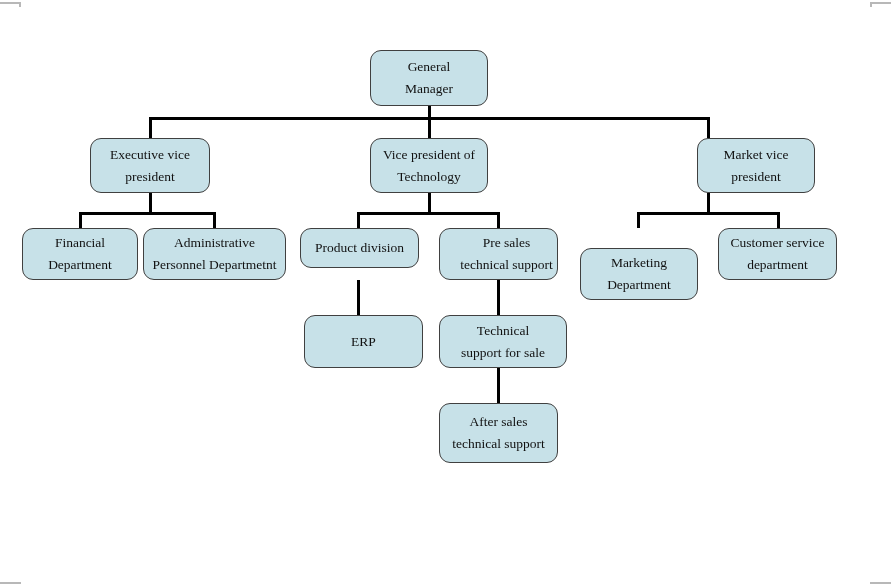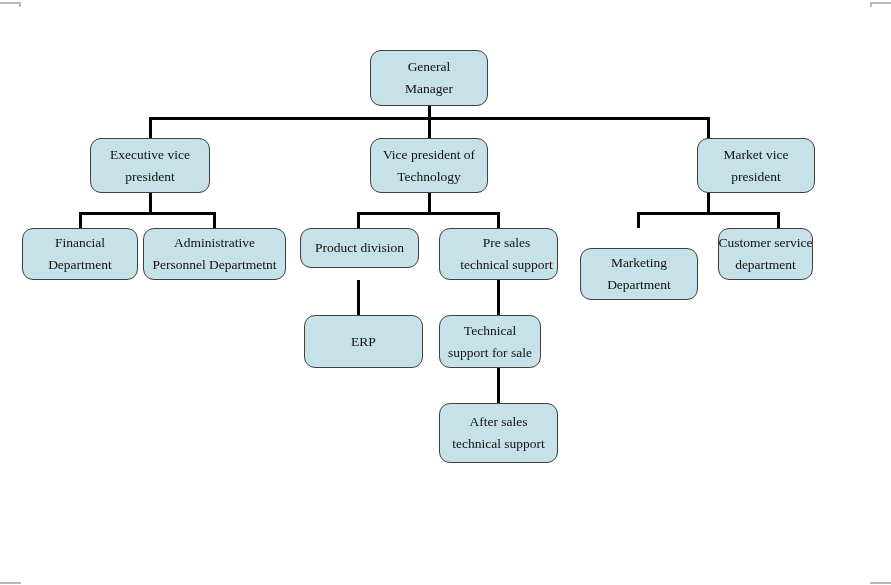--- a/index.html
+++ b/index.html
@@ -112,30 +112,30 @@
   <div class="node" style="left:439px; top:228px; width:119px; height:52px;padding-left:16px;">
     <div class="line">Pre sales</div>
     <div class="line">technical support</div>
   </div>
 
   <div class="node" style="left:580px; top:228px; width:118px; height:52px;margin-top:20px;">
     <div class="line">Marketing</div>
     <div class="line">Department</div>
   </div>
 
-  <div class="node" style="left:718px; top:228px; width:95px; height:52px;">
+  <div class="node" style="left:718px; top:228px; width:119px; height:52px;">
     <div class="line">Customer service</div>
     <div class="line">department</div>
   </div>
 
   <div class="node" style="left:304px; top:315px; width:119px; height:53px;">
     <div class="line">ERP</div>
   </div>
 
-  <div class="node" style="left:439px; top:315px; width:102px; height:53px;">
+  <div class="node" style="left:439px; top:315px; width:128px; height:53px;">
     <div class="line">Technical</div>
     <div class="line">support for sale</div>
   </div>
 
   <div class="node" style="left:439px; top:403px; width:119px; height:60px;">
     <div class="line">After sales</div>
     <div class="line">technical support</div>
   </div>
 
 </div>

